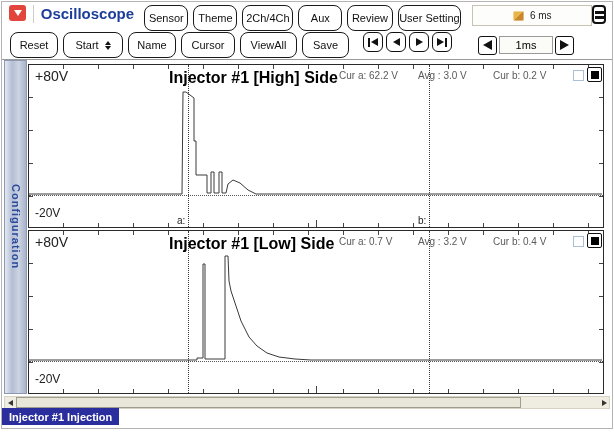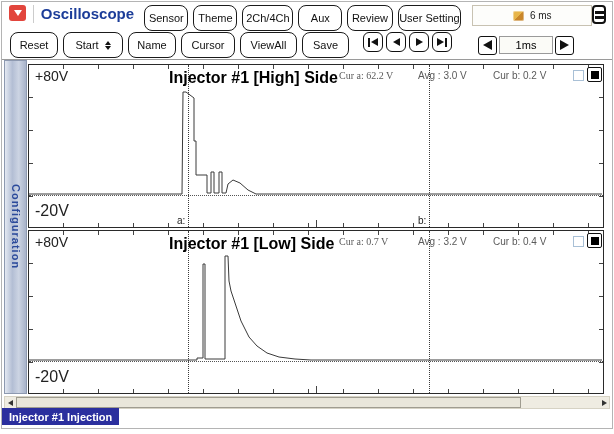--- a/index.html
+++ b/index.html
@@ -48,24 +48,24 @@
 
   
   .scope { position:absolute; left:26px; width:576px; height:164px; border:1.5px solid #2a2a2a; background:#fff; }
   .scope1 { top:62px; } .scope2 { top:228px; }
   .tick-top { position:absolute; top:0; left:0; right:0; height:4px; background:repeating-linear-gradient(to right,transparent 0 34px,#444 34px 35px); }
   .tick-bottom { position:absolute; bottom:0; left:0; right:0; height:4px; background:repeating-linear-gradient(to right,transparent 0 34px,#444 34px 35px); }
   .tick-left { position:absolute; top:0; bottom:0; left:0; width:4px; background:repeating-linear-gradient(to bottom,transparent 0 32px,#444 32px 33px); }
   .tick-right { position:absolute; top:0; bottom:0; right:0; width:4px; background:repeating-linear-gradient(to bottom,transparent 0 32px,#444 32px 33px); }
   .center-tick { position:absolute; bottom:0; left:50%; width:1px; height:7px; background:#444; }
   .v-top { position:absolute; top:3px; left:6px; font-size:14px; color:#222; }
-  .v-bottom { position:absolute; bottom:7px; left:6px; font-size:16px; color:#222; }
+  .v-bottom { position:absolute; bottom:7px; left:6px; font-size:12px; color:#222; }
   .scope-title { position:absolute; top:4px; left:140px; font-size:16px; font-weight:bold; color:#000; white-space:nowrap; }
   .readout { position:absolute; top:5px; font-size:10px; color:#5a5a5a; white-space:nowrap; }
-  .ro-a { left:310px;font-family:Liberation Serif, serif; } .ro-avg { left:389px; } .ro-b { left:464px; }
+  .ro-a { left:310px; } .ro-avg { left:389px; } .ro-b { left:464px; }
   .chk { position:absolute; top:5px; left:544px; width:11px; height:11px; border:1.5px solid #a9c0d6; background:#fff; }
   .sqbtn { position:absolute; top:2px; left:558px; width:15px; height:15px; border:1.7px solid #111; border-radius:2px; background:#fff; display:flex; align-items:center; justify-content:center; }
   .sqbtn i { display:block; width:8px; height:8px; background:#000; }
   .zero-line { position:absolute; left:0; right:0; top:130px; border-top:1px dotted #555; }
   .cursor-line { position:absolute; top:0; bottom:0; width:0; border-left:1px dotted #3a3a3a; }
   .cursor-a { left:159px; } .cursor-b { left:400px; }
   .cursor-label { position:absolute; bottom:1px; font-size:10px; color:#222; background:#fff; line-height:10px; }
   .cl-a { left:148px; } .cl-b { left:389px; }
   .wave { position:absolute; top:0; left:0; }
 

